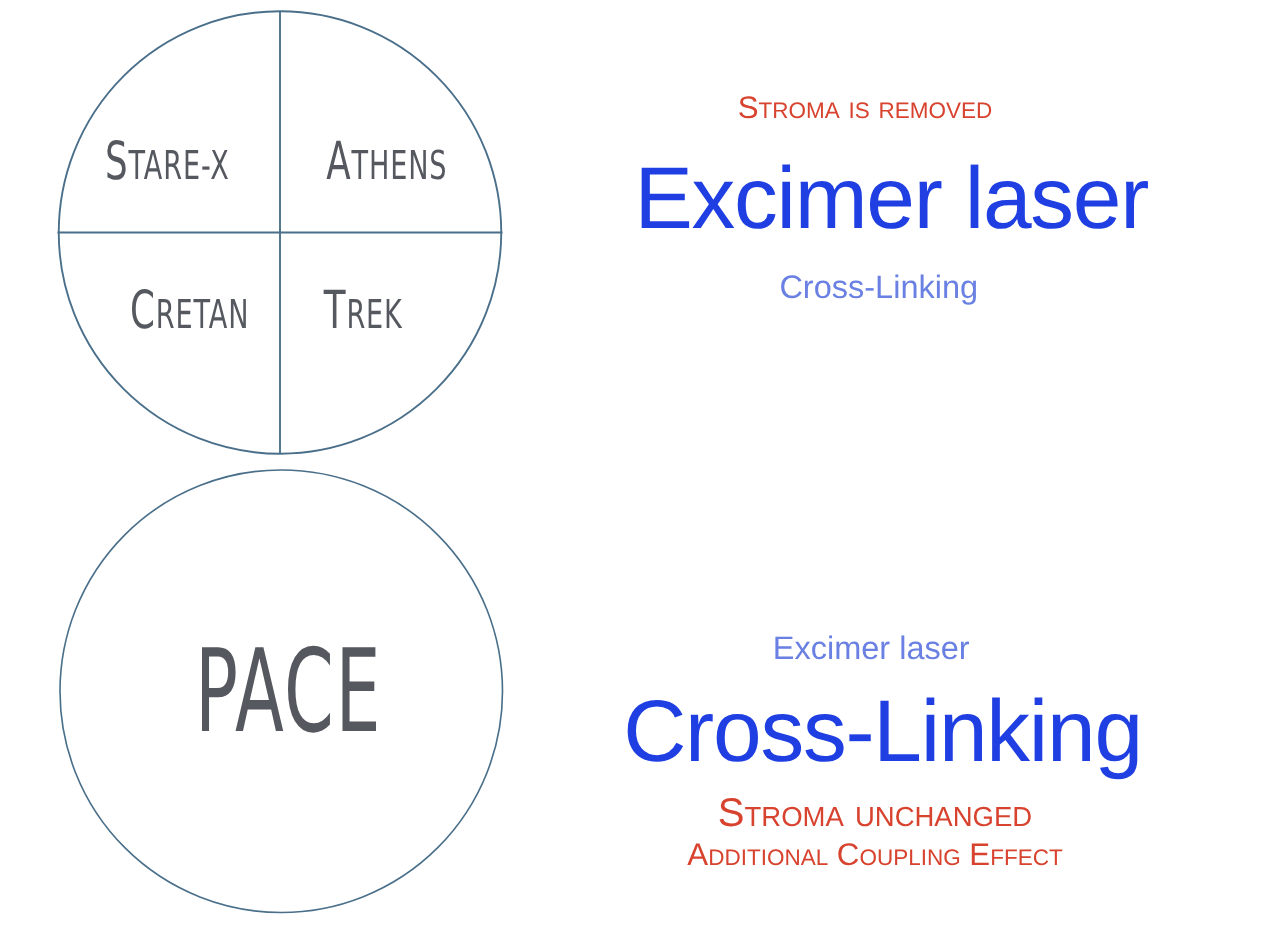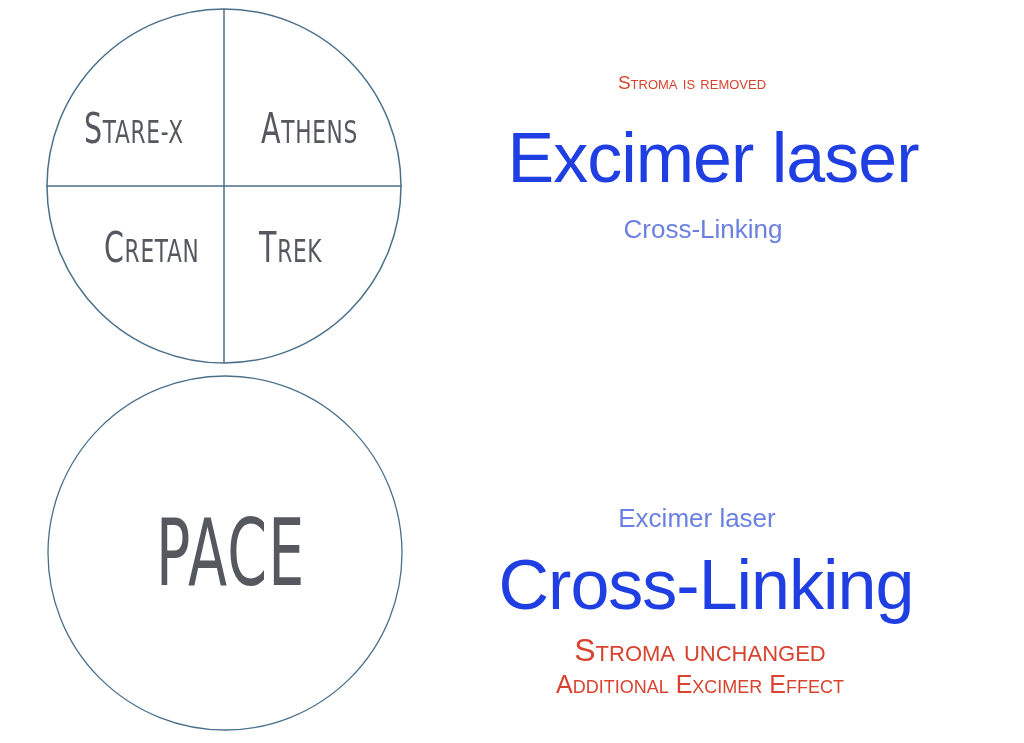--- a/index.html
+++ b/index.html
@@ -34,20 +34,20 @@
 </div>
 <div class="cond" style="left:104px; top:223px; font-size:42px; transform:scaleX(0.68);">
   <span class="big">C</span><span class="sm">RETAN</span>
 </div>
 <div class="cond" style="left:259px; top:223px; font-size:42px; transform:scaleX(0.68);">
   <span class="big">T</span><span class="sm">REK</span>
 </div>
 
 <div class="cond" style="left:156px; top:500px; font-size:92px; letter-spacing:2px; transform:scaleX(0.62);">PACE</div>
 
-<div class="center red sc" style="left:692px; top:72px; font-size:19px;text-align:center;">Stroma is removed</div>
+<div class="center red sc" style="left:692px; top:72px; font-size:25px;text-align:center;">Stroma is removed</div>
 <div class="center blue" style="left:713px; top:118px; font-size:70px; letter-spacing:-1px;">Excimer laser</div>
 <div class="center lblue" style="left:703px; top:214px; font-size:26px;">Cross-Linking</div>
 
 <div class="center lblue" style="left:697px; top:503px; font-size:26px;">Excimer laser</div>
 <div class="center blue" style="left:706px; top:545px; font-size:70px; letter-spacing:-1px;">Cross-Linking</div>
 <div class="center red sc" style="left:700px; top:632px; font-size:32px;">Stroma unchanged</div>
-<div class="center red sc" style="left:700px; top:670px; font-size:25px;">Additional Excimer Effect</div>
+<div class="center red sc" style="left:700px; top:670px; font-size:25px;">Additional Coupling Effect</div>
 
 </body></html>

